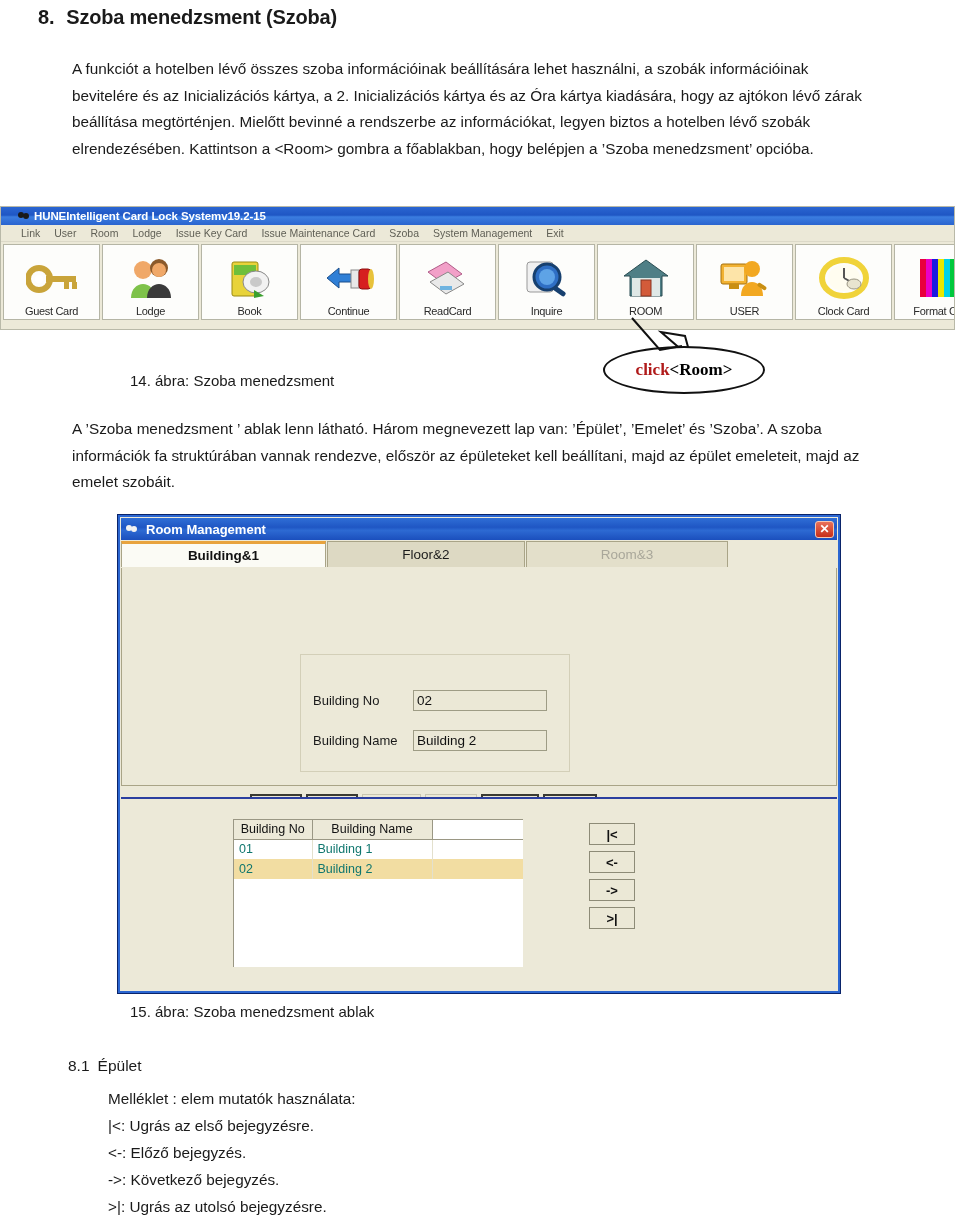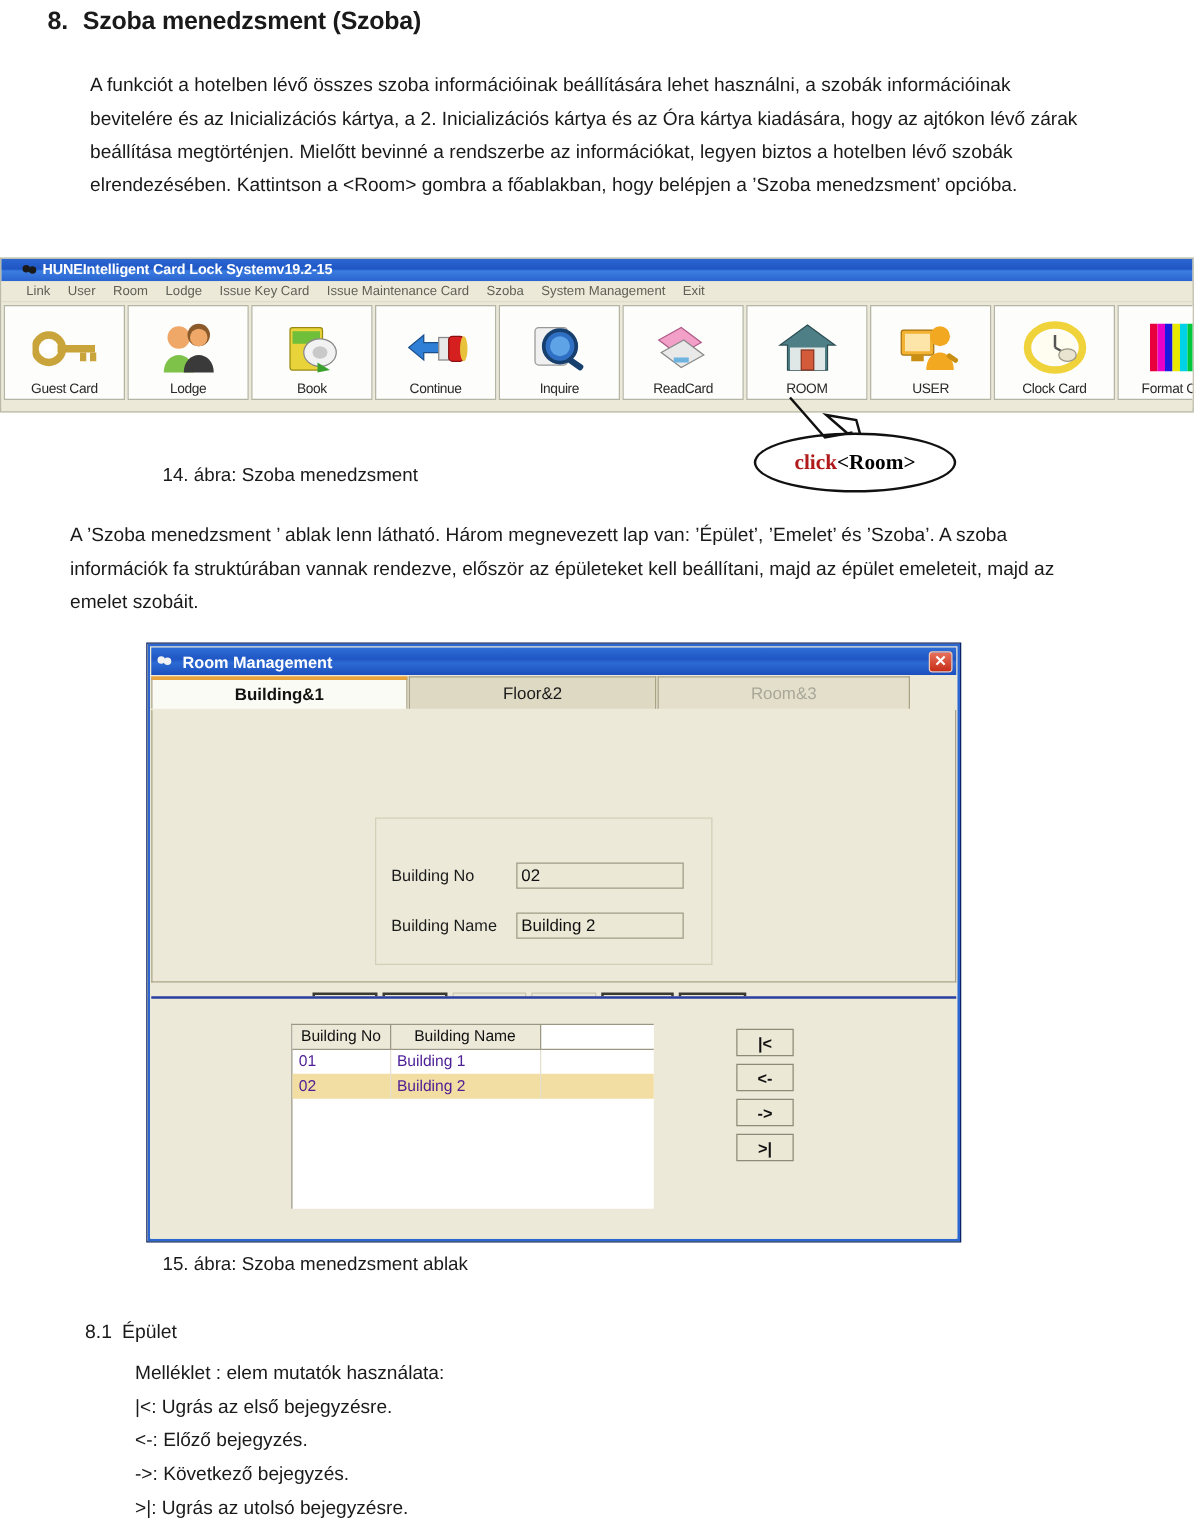--- a/index.html
+++ b/index.html
@@ -24,21 +24,21 @@
   .para {
     position:absolute;
     font-size:15.3px;
     line-height:26.6px;
     color:#1a1a1a;
   }
   #intro-para { left:72px; top:56px; width:790px; text-align:left; }
 
   #fig14-caption { position:absolute; left:130px; top:372px; font-size:15px; }
 
-  #mid-para { position:absolute; left:56px; top:416px; width:790px;
+  #mid-para { position:absolute; left:72px; top:416px; width:790px;
               font-size:15.3px; line-height:26.6px; }
 
   #fig15-caption { position:absolute; left:130px; top:1003px; font-size:15px; }
 
   #sec-81 { position:absolute; left:68px; top:1057px;
             font-size:15.5px; font-weight:normal; }
   #sec-81 .n { margin-right:8px; }
 
   .tail-line { position:absolute; left:108px; font-size:15.3px; line-height:26.6px; }
 
@@ -105,21 +105,21 @@
   #callout .c-red { color:#b01a1a; }
   #callout .c-blue { color:#000000; }
   #callout-tail {
     position:absolute; left:655px; top:330px; z-index:4;
   }
   #toolbar-pointer { position:absolute; left:630px; top:316px; z-index:6; }
 
   
   #dlg {
     position:absolute; left:117px; top:514px;
-    width:652px; height:480px;
+    width:724px; height:480px;
     background:#ece9d8;
     border:1px solid #0a246a;
     box-shadow:0 0 0 2px #2b66d1 inset;
     padding:3px;
   }
   #dlg-titlebar {
     height:22px; margin:-0px -0px 0 -0px;
     background:linear-gradient(to bottom,#2f6ed6 0%,#1f56c4 42%,#2d6ad3 56%,#1b4fbd 100%);
     display:flex; align-items:center;
     padding:0 3px 0 5px;
@@ -215,21 +215,21 @@
   #grid table { border-collapse:collapse; width:100%; font-size:12.5px; }
   #grid th {
     background:#ece9d8; font-weight:normal; color:#111;
     border-right:1px solid #9a9784; border-bottom:1px solid #9a9784;
     height:19px; padding:0 5px; text-align:center;
   }
   #grid th.c1 { width:78px; }
   #grid th.c2 { width:120px; }
   #grid th.c3 { border-right:none; background:#ffffff; }
   #grid td {
-    height:20px; padding:0 5px; color:#4c1d95;
+    height:20px; padding:0 5px; color:#0f766e;
     border-right:1px solid #e3e0cd;
   }
   #grid td.c3 { border-right:none; }
   #grid tr.sel td { background:#f2dda2; }
 
   #navbtns {
     position:absolute; left:468px; top:24px;
     display:flex; flex-direction:column; gap:6px;
   }
   .navbtn {
@@ -319,38 +319,38 @@
           <ellipse cx="48" cy="23" rx="3" ry="10" fill="#e8c23a"></ellipse>
         </svg>
       </span>
       <span class="tb-lbl">Continue</span>
     </div>
 
 
     <div class="tb-btn">
       <span class="tb-ico">
         <svg width="52" height="46" viewBox="0 0 52 46">
+          <path d="M6 16l18-10 16 12-18 10z" fill="#f2a0c8" stroke="#b05c88"></path>
+          <path d="M8 26l18-10 16 12-18 10z" fill="#e9e9e9" stroke="#888"></path>
+          <rect x="18" y="30" width="12" height="4" fill="#6fb3e0"></rect>
+        </svg>
+      </span>
+      <span class="tb-lbl">ReadCard</span>
+    </div>
+
+    <div class="tb-btn">
+      <span class="tb-ico">
+        <svg width="52" height="46" viewBox="0 0 52 46">
           <rect x="6" y="6" width="26" height="30" rx="3" fill="#f0f0f0" stroke="#999"></rect>
           <circle cx="26" cy="21" r="13" fill="#2f6fc4" stroke="#17406f" stroke-width="3"></circle>
           <circle cx="26" cy="21" r="8" fill="#5ea3e6"></circle>
           <rect x="34" y="29" width="14" height="5" rx="2" transform="rotate(35 34 29)" fill="#17406f"></rect>
         </svg>
       </span>
       <span class="tb-lbl">Inquire</span>
-    </div>
-
-    <div class="tb-btn">
-      <span class="tb-ico">
-        <svg width="52" height="46" viewBox="0 0 52 46">
-          <path d="M6 16l18-10 16 12-18 10z" fill="#f2a0c8" stroke="#b05c88"></path>
-          <path d="M8 26l18-10 16 12-18 10z" fill="#e9e9e9" stroke="#888"></path>
-          <rect x="18" y="30" width="12" height="4" fill="#6fb3e0"></rect>
-        </svg>
-      </span>
-      <span class="tb-lbl">ReadCard</span>
     </div>
 
     <div class="tb-btn">
       <span class="tb-ico">
         <svg width="52" height="46" viewBox="0 0 52 46">
           <path d="M26 4L4 20h6v20h32V20h6z" fill="#4f7f86" stroke="#2b4d52"></path>
           <rect x="12" y="22" width="28" height="18" fill="#dfe8e6"></rect>
           <rect x="21" y="24" width="10" height="16" fill="#d35b3a" stroke="#8a3420"></rect>
         </svg>
       </span>

